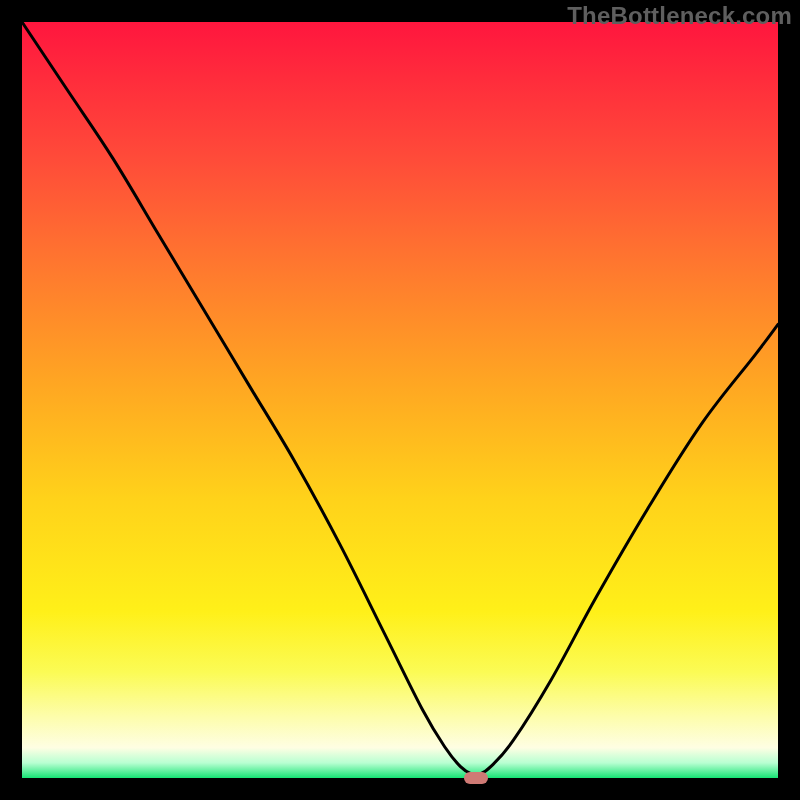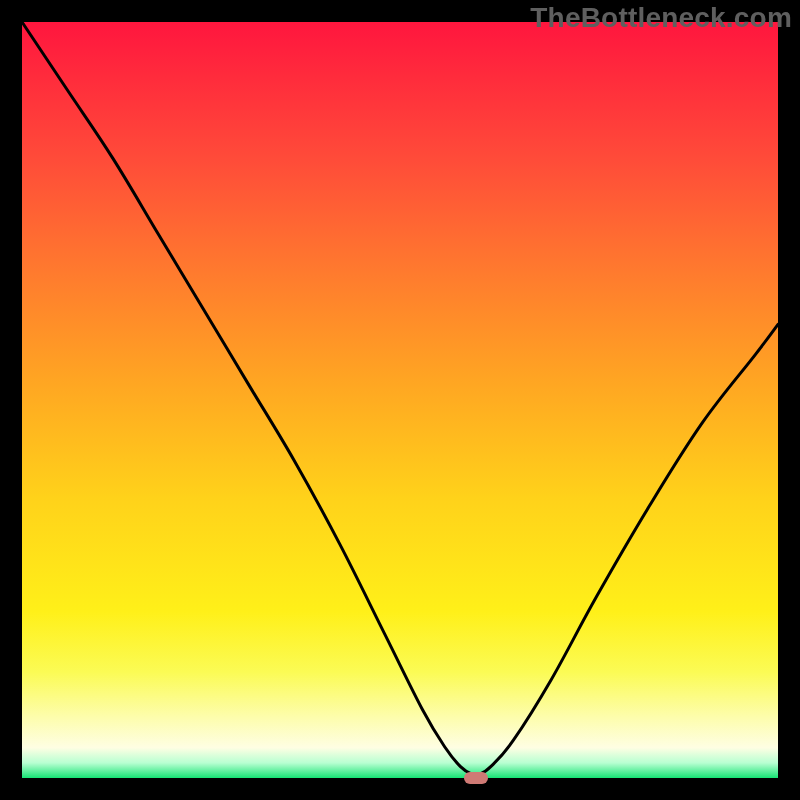--- a/index.html
+++ b/index.html
@@ -35,21 +35,21 @@
       #fefee3 96%,
       #b8ffd2 98%,
       #16e374 100%
     );
   }
   .watermark {
     position: absolute;
     top: 2px;
     right: 8px;
     font-family: Arial, Helvetica, sans-serif;
-    font-size: 28px;
+    font-size: 24px;
     font-weight: 600;
     color: #5f5f5f;
     letter-spacing: 0.2px;
     user-select: none;
   }
   .curve {
     position: absolute;
     left: 0;
     top: 0;
     width: 756px;

